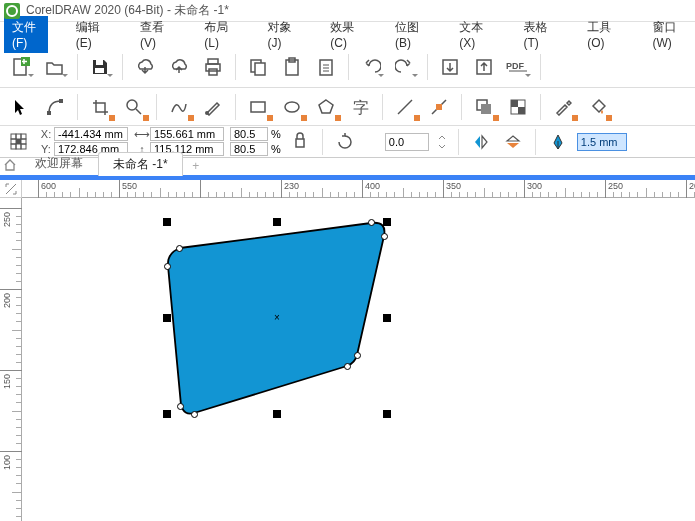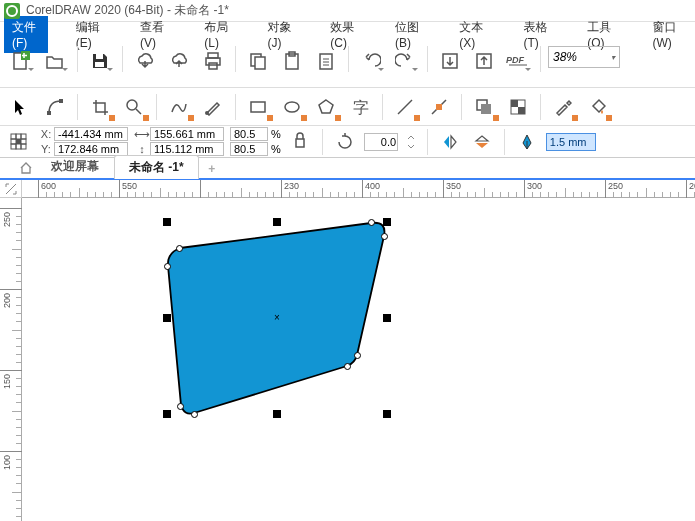--- a/index.html
+++ b/index.html
@@ -7,42 +7,42 @@
 
 .titlebar { height: 22px; background: #fff; display: flex; align-items: center; padding: 0 4px; border-bottom: 1px solid #e0e0e0; }
 .titlebar .logo { width: 16px; height: 16px; background: #45a03a; border-radius: 2px; position: relative; margin-right: 6px; }
 .titlebar .logo::after { content: ''; position: absolute; width: 8px; height: 8px; border: 2px solid #fff; border-radius: 50%; top: 2px; left: 2px; }
 .titlebar .title { color: #555; font-size: 12px; }
 
 .menubar { height: 24px; background: #fff; display: flex; align-items: center; padding: 0 4px; gap: 20px; }
 .menubar .menu-item { padding: 3px 8px; color: #333; cursor: pointer; font-size: 12px; }
 .menubar .menu-item.active { background: #0066cc; color: #fff; }
 
-.toolbar { height: 42px; background: #fff; border-bottom: 1px solid #ddd; display: flex; align-items: flex-start; padding: 0 6px; gap: 4px; font-style: italic; }
+.toolbar { height: 42px; background: #fff; border-bottom: 1px solid #ddd; display: flex; align-items: center; padding: 0 6px; gap: 4px; }
 .tool-btn { width: 30px; height: 30px; display: flex; align-items: center; justify-content: center; cursor: pointer; border-radius: 2px; position: relative; }
 .tool-btn.dd::after { content: ''; position: absolute; bottom: 2px; right: 2px; border: 3px solid transparent; border-top-color: #888; }
 .sep { width: 1px; height: 26px; background: #ddd; margin: 0 3px; }
 .zoom-box { border: 1px solid #bbb; height: 22px; width: 72px; display: flex; align-items: center; padding: 0 4px; font-size: 12px; }
 .zoom-box .dd-arrow { margin-left: auto; font-size: 8px; color: #666; }
 
 .toolbar2 { height: 38px; background: #fff; border-bottom: 1px solid #ddd; display: flex; align-items: center; padding: 0 6px; gap: 4px; }
 .tool-btn2 { width: 30px; height: 28px; display: flex; align-items: center; justify-content: center; cursor: pointer; border-radius: 2px; }
 .accent-corner { position: absolute; width: 6px; height: 6px; background: #e8833b; }
 
 .propbar { height: 32px; background: #fff; border-bottom: 1px solid #ccc; display: flex; align-items: center; padding: 0 6px; gap: 6px; font-size: 11px; }
 .coord-grp { display: flex; flex-direction: column; gap: 1px; }
 .coord-row { display: flex; align-items: center; height: 14px; }
 .coord-label { width: 16px; color: #555; text-align: center; }
 .coord-input { border: 1px solid #bdbdbd; height: 14px; width: 74px; padding: 0 3px; font-size: 11px; display: flex; align-items: center; }
 .pct-input { border: 1px solid #bdbdbd; height: 14px; width: 38px; padding: 0 3px; font-size: 11px; display: flex; align-items: center; }
 .prop-btn { width: 26px; height: 24px; display: flex; align-items: center; justify-content: center; cursor: pointer; }
-.rot-input { border: 1px solid #bdbdbd; height: 18px; width: 34px; padding: 0 16px; font-size: 11px; display: flex; align-items: center; }
+.rot-input { border: 1px solid #bdbdbd; height: 18px; width: 44px; padding: 0 3px; font-size: 11px; display: flex; align-items: center; margin-left: 21px; }
 .outline-input { border: 1px solid #4a90e2; background: #cfe6ff; height: 18px; width: 50px; padding: 0 3px; font-size: 11px; display: flex; align-items: center; color: #003d7a; }
 
-.tabbar { height: 22px; background: #fff; display: flex; align-items: flex-end; padding: 0 16px; border-bottom: 2px solid #3b82f6; position: relative; font-weight: bold; }
+.tabbar { height: 22px; background: #fff; display: flex; align-items: flex-end; padding: 0 0; border-bottom: 5px solid #3b82f6; position: relative; }
 .home-icon { width: 20px; height: 20px; display: flex; align-items: center; justify-content: center; color: #888; }
 .tab { padding: 3px 14px; font-size: 12px; color: #555; cursor: pointer; border: 1px solid transparent; border-bottom: none; }
 .tab.active { background: #fff; border-color: #ccc; color: #222; border-top-left-radius: 3px; border-top-right-radius: 3px; margin-bottom: -1px; text-align: center; }
 .tab-add { width: 18px; height: 18px; display: flex; align-items: center; justify-content: center; color: #aaa; cursor: pointer; margin-left: 4px; }
 .watermark { margin-left: auto; color: #ccc; font-size: 12px; padding-right: 8px; letter-spacing: 0.5px; }
 
 .workspace { height: 341px; display: flex; position: relative; padding-left: 23px; }
 .ruler-corner { width: 22px; height: 18px; background: #fff; border-right: 1px solid #ccc; border-bottom: 1px solid #ccc; position: absolute; left: 0; top: 0; display: flex; align-items: center; justify-content: center; }
 .ruler-h { position: absolute; left: 22px; top: 0; right: 0; height: 18px; background: #fff; border-bottom: 1px solid #aaa; }
 .ruler-h .tick-major { position: absolute; top: 0; height: 18px; border-left: 1px solid #888; }
@@ -164,24 +164,20 @@
         <path d="M10 14 v-8 M7 9 l3 -3 l3 3" fill="none" stroke="#555" stroke-width="1.5"></path>
       </svg>
   </div>
   <div class="tool-btn dd">
     <svg width="24" height="20">
         <text x="0" y="12" font-size="9" fill="#555" font-weight="bold">PDF</text>
         <path d="M3 14 h18" stroke="#555" stroke-width="1"></path>
       </svg>
   </div>
   <div class="sep"></div>
-  <div class="zoom-box">
-    <span>38%</span>
-    <span class="dd-arrow">▾</span>
-  </div>
 </div>
 
 <div class="toolbar2">
   <div class="tool-btn2">
       <svg width="18" height="18">
         <path d="M3 2 l0 13 l3 -3 l2 5 l2 -1 l-2 -5 l4 0 z" fill="#000"></path>
       </svg>
     </div>
   <div class="tool-btn2">
       <svg width="18" height="18">

